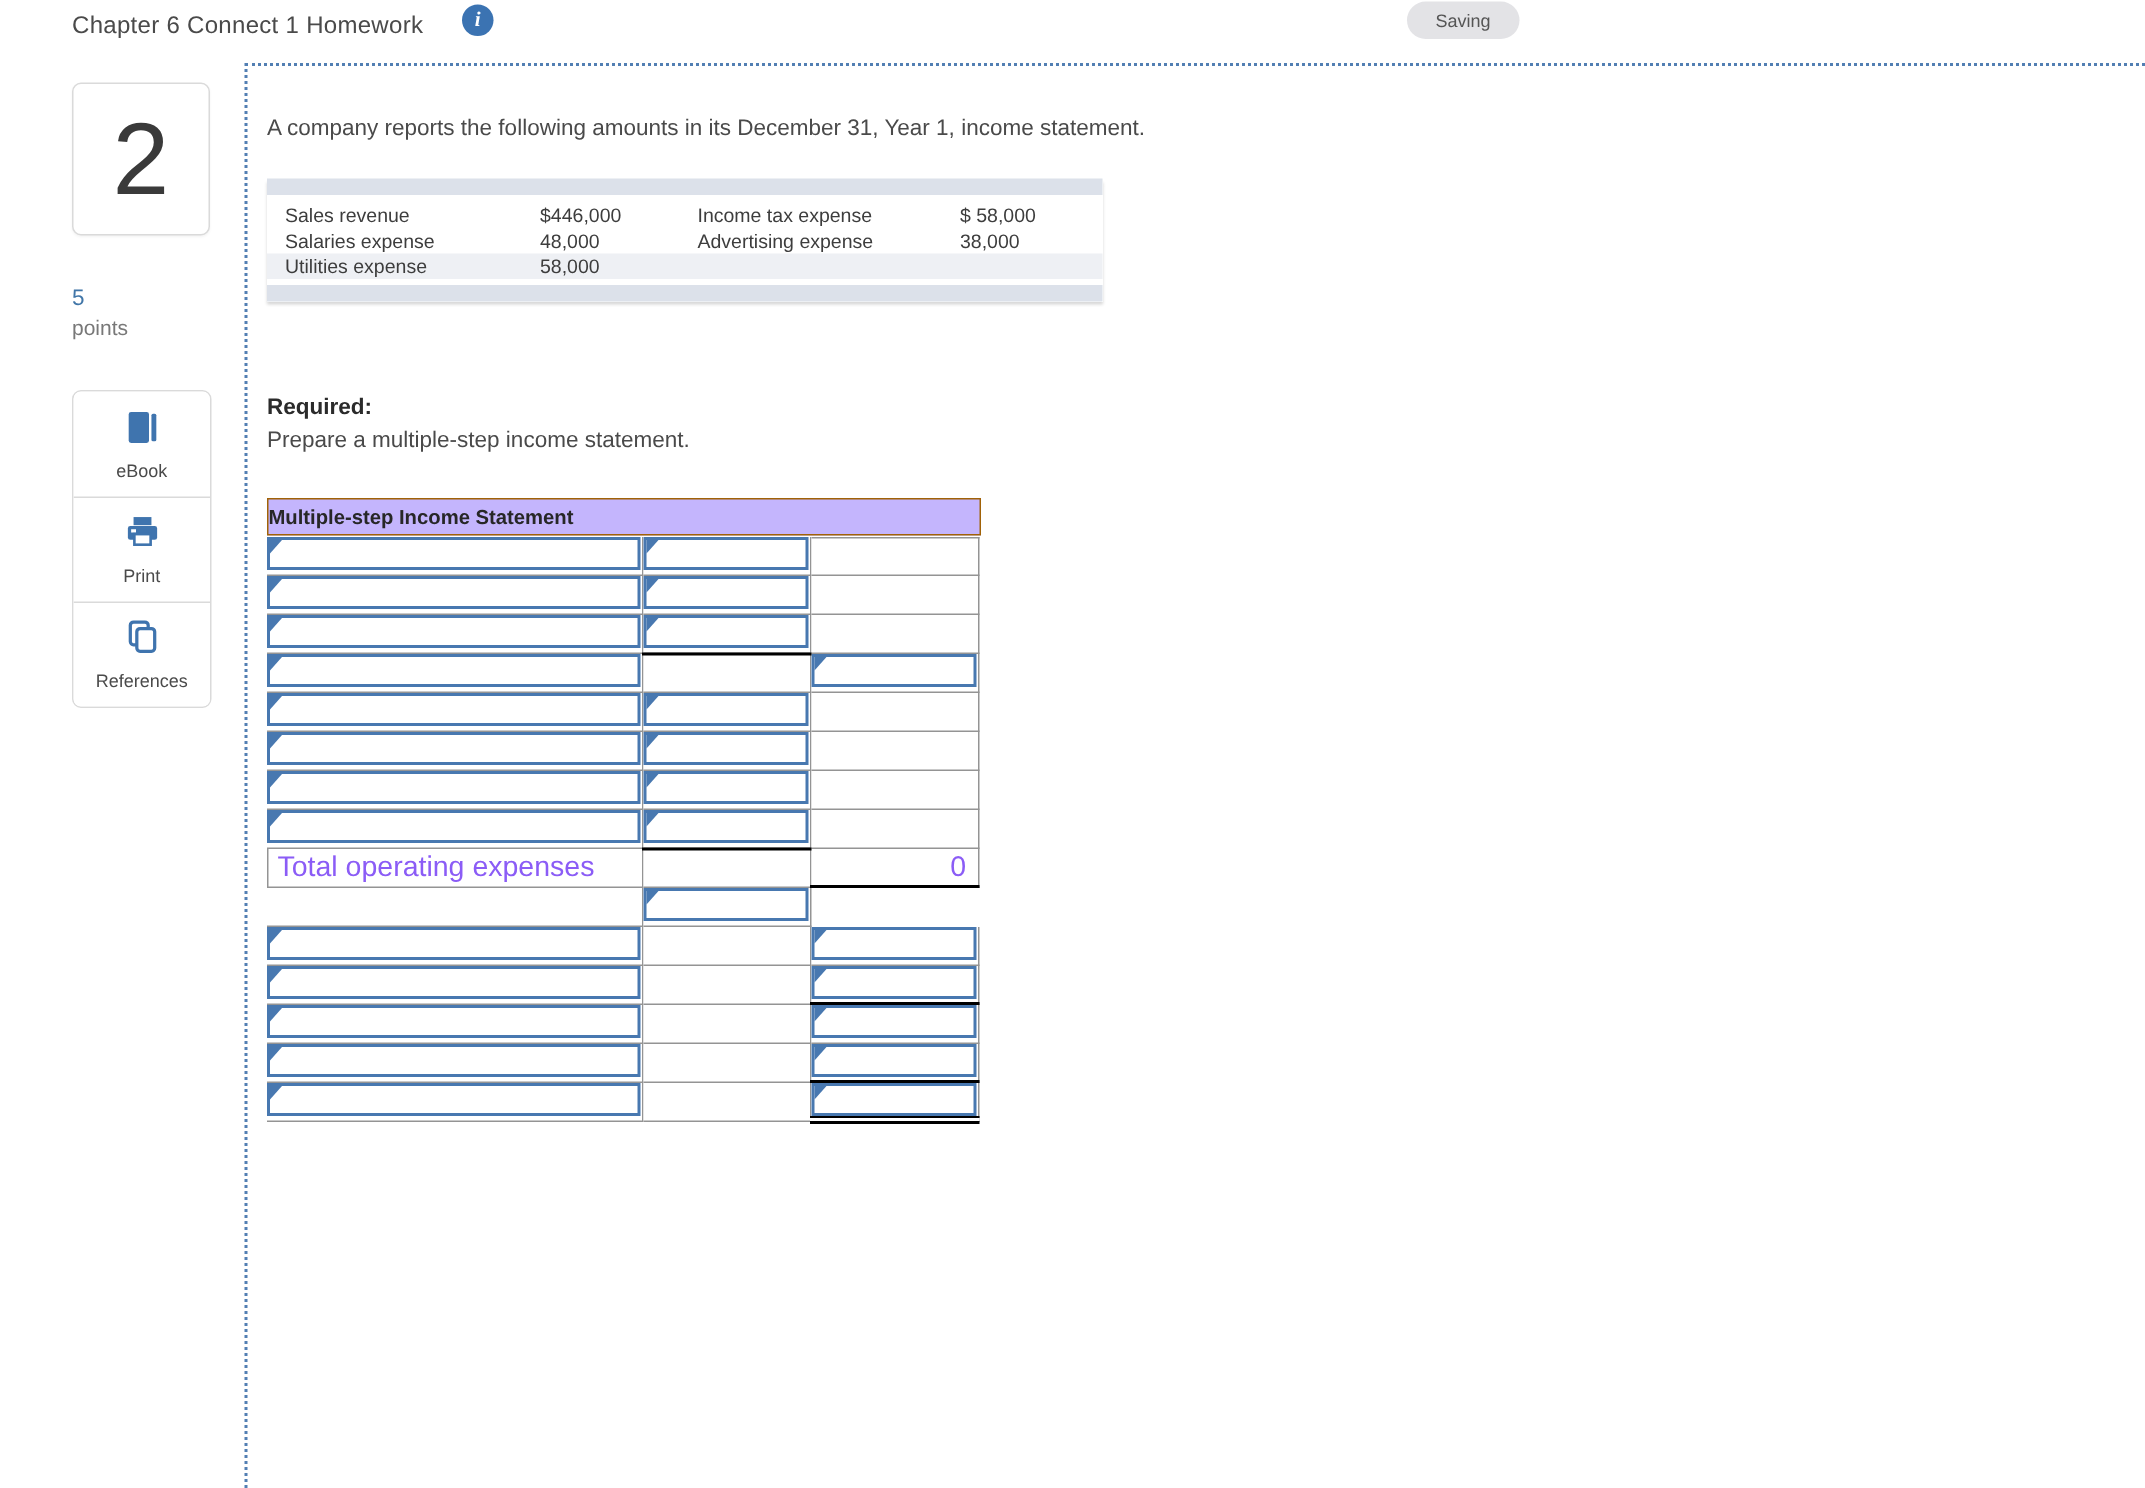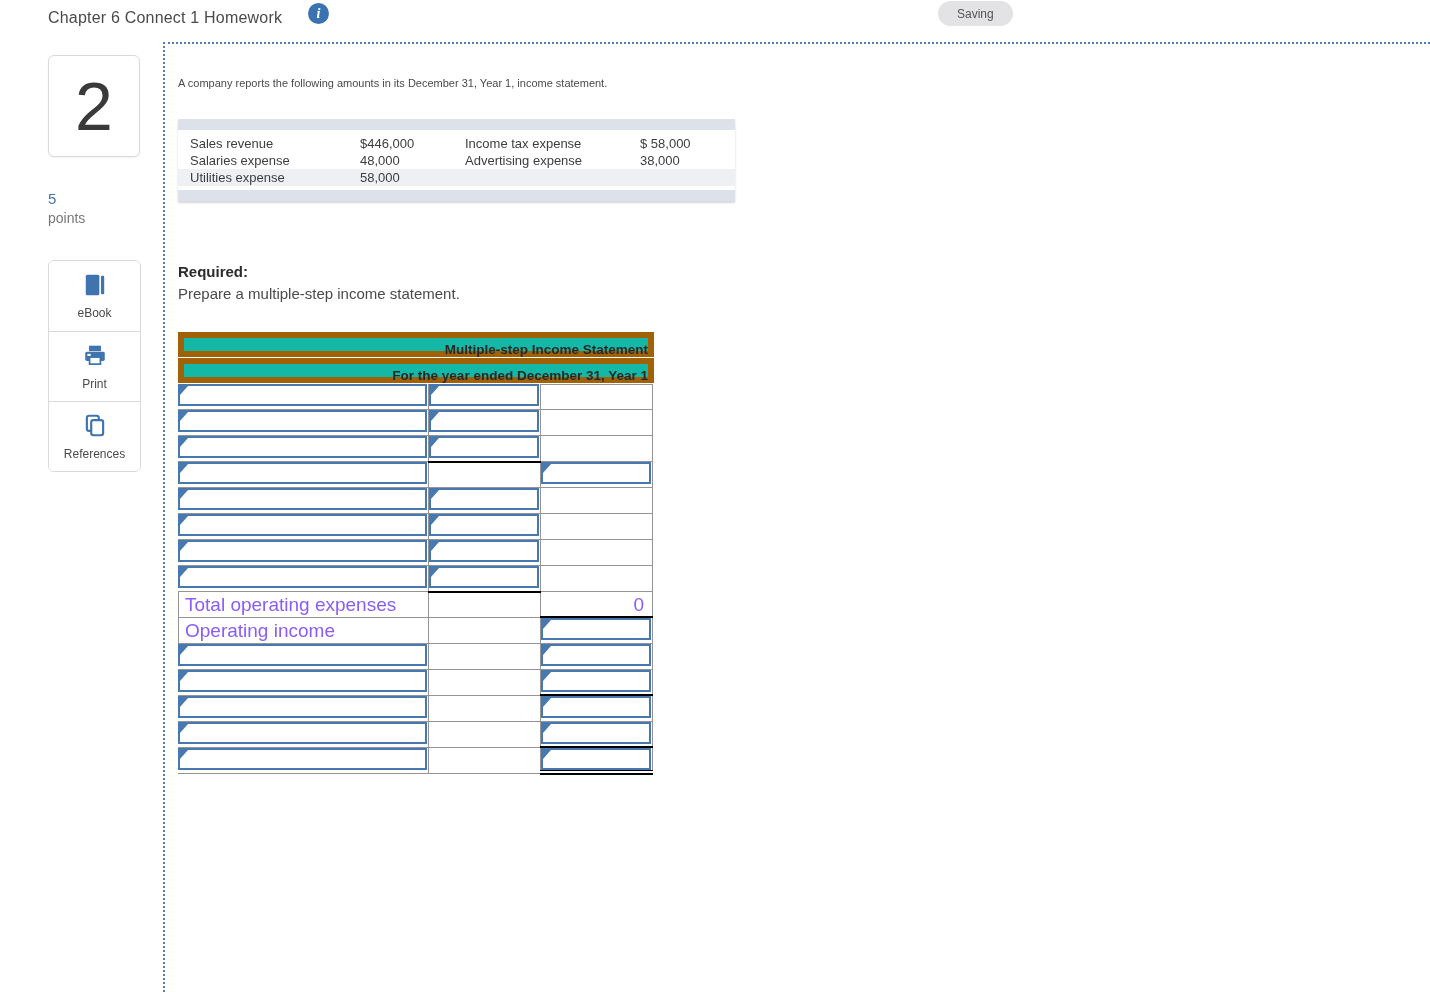--- a/index.html
+++ b/index.html
@@ -25,41 +25,41 @@
   .tools { position:absolute; left:48px; top:260px; width:93px; background:#fff;
            border:1px solid #dadada; border-radius:6px; overflow:hidden; }
   .tool { height:70px; display:flex; flex-direction:column; align-items:center; justify-content:center;
           gap:4px; cursor:pointer; background:#fff; }
   .tool + .tool { border-top:1px solid #dadada; }
   .tool-label { font-size:12px; color:#4a4a4a; }
 
   
   .panel { position:absolute; left:163px; top:42px; width:1267px; height:950px;
            border-top:2px dotted #527fb3; border-left:2px dotted #527fb3; }
-  .intro { position:absolute; left:13px; top:33px; font-size:11px; color:#4a4a4a; }
+  .intro { position:absolute; left:13px; top:33px; font-size:15px; color:#4a4a4a; }
 
   
   .amounts { position:absolute; left:13px; top:75px; width:557px;
              font-family:Liberation Sans, sans-serif; font-size:13px; color:#3d3d3d;
              box-shadow:0 2px 2px rgba(0,0,0,.16); }
   .am-band { height:11px; background:#dce1ea; }
   .am-gap  { height:5px; background:#fff; }
   .am-row  { display:grid; grid-template-columns:170px 84px 21px 175px 84px; padding:0 11px 0 12px;
              height:17px; line-height:17px; background:#fff; }
   .am-row.alt { background:#eef0f4; }
   .am-amt { }
 
   
   .req-label { position:absolute; left:13px; top:219px; font-size:15px; font-weight:bold; color:#2b2b2b; }
   .req-text  { position:absolute; left:13px; top:241px; font-size:15px; color:#4a4a4a; }
 
   
   .worksheet { position:absolute; left:13px; top:288px; width:476px; }
-  .ws-header { height:25px; margin-bottom:1px; background:#14b8a6; border:6px solid #a16207;
-               text-align:right; line-height:23px; font-size:13.5px; font-weight:bold; color:#272727; }
+  .ws-header { height:25px; margin-bottom:1px; background:#c4b5fd; border:1px solid #a16207;
+               text-align:left; line-height:23px; font-size:13.5px; font-weight:bold; color:#272727; }
   .ws-grid { width:476px; }
   .ws-row { display:grid; grid-template-columns:251px 112px 112px; height:26px; }
   .ws-cell { position:relative; background:#fff; border-right:1px solid #949494; border-bottom:1px solid #949494; }
   .ws-cell.label, .ws-cell.value { font-size:19px; color:#8b5cf6; line-height:25px; }
   .ws-cell.label { padding-left:6px; }
   .ws-cell.value { padding-right:8px; text-align:right; }
   .c0.label, .c0.plain { border-left:1px solid #949494; }
   .ws-row:first-child .ws-cell.plain { border-top:1px solid #949494; }
   .ibox { position:absolute; left:0; top:0; right:1px; bottom:3px; background:#fff;
           border:2px solid #4878b0; cursor:text; }
@@ -146,21 +146,20 @@
       </div>
     <div class="am-gap" style="height:4px"></div>
     <div class="am-band"></div>
   </div>
 
   <div class="req-label">Required:</div>
   <div class="req-text">Prepare a multiple-step income statement.</div>
 
   <div class="worksheet">
     <div class="ws-header">Multiple-step Income Statement</div>
-    <div class="ws-header">For the year ended December 31, Year 1</div>
     <div class="ws-grid" id="worksheet-grid">
         <div class="ws-row">
           <div class="ws-cell c0 input">
             <div class="ibox"></div>
           </div>
           <div class="ws-cell c1 input">
             <div class="ibox"></div>
           </div>
           <div class="ws-cell c2 plain"></div>
         </div>
@@ -226,21 +225,20 @@
             <div class="ibox"></div>
           </div>
           <div class="ws-cell c2 plain"></div>
         </div>
         <div class="ws-row">
           <div class="ws-cell c0 label">Total operating expenses</div>
           <div class="ws-cell c1 plain rule-top"></div>
           <div class="ws-cell c2 value rule-bottom">0</div>
         </div>
         <div class="ws-row">
-          <div class="ws-cell c0 label">Operating income</div>
           <div class="ws-cell c1 plain"></div>
           <div class="ws-cell c2 input">
             <div class="ibox"></div>
           </div>
         </div>
         <div class="ws-row">
           <div class="ws-cell c0 input">
             <div class="ibox"></div>
           </div>
           <div class="ws-cell c1 plain"></div>

